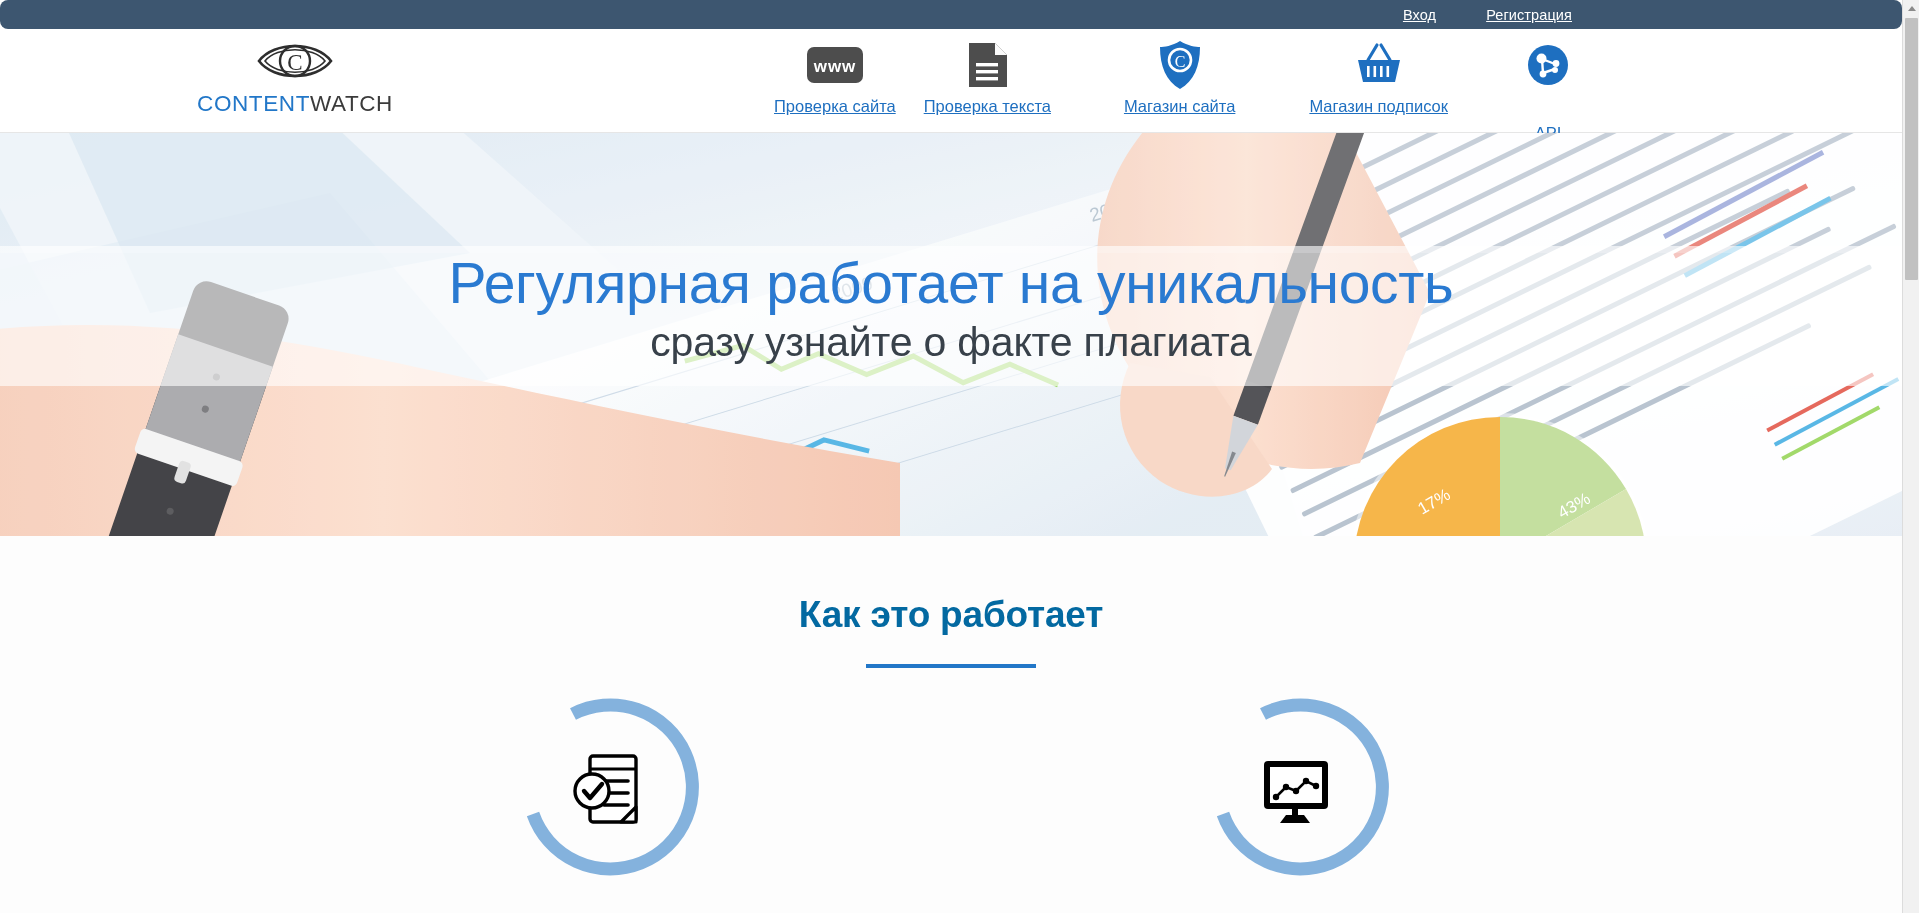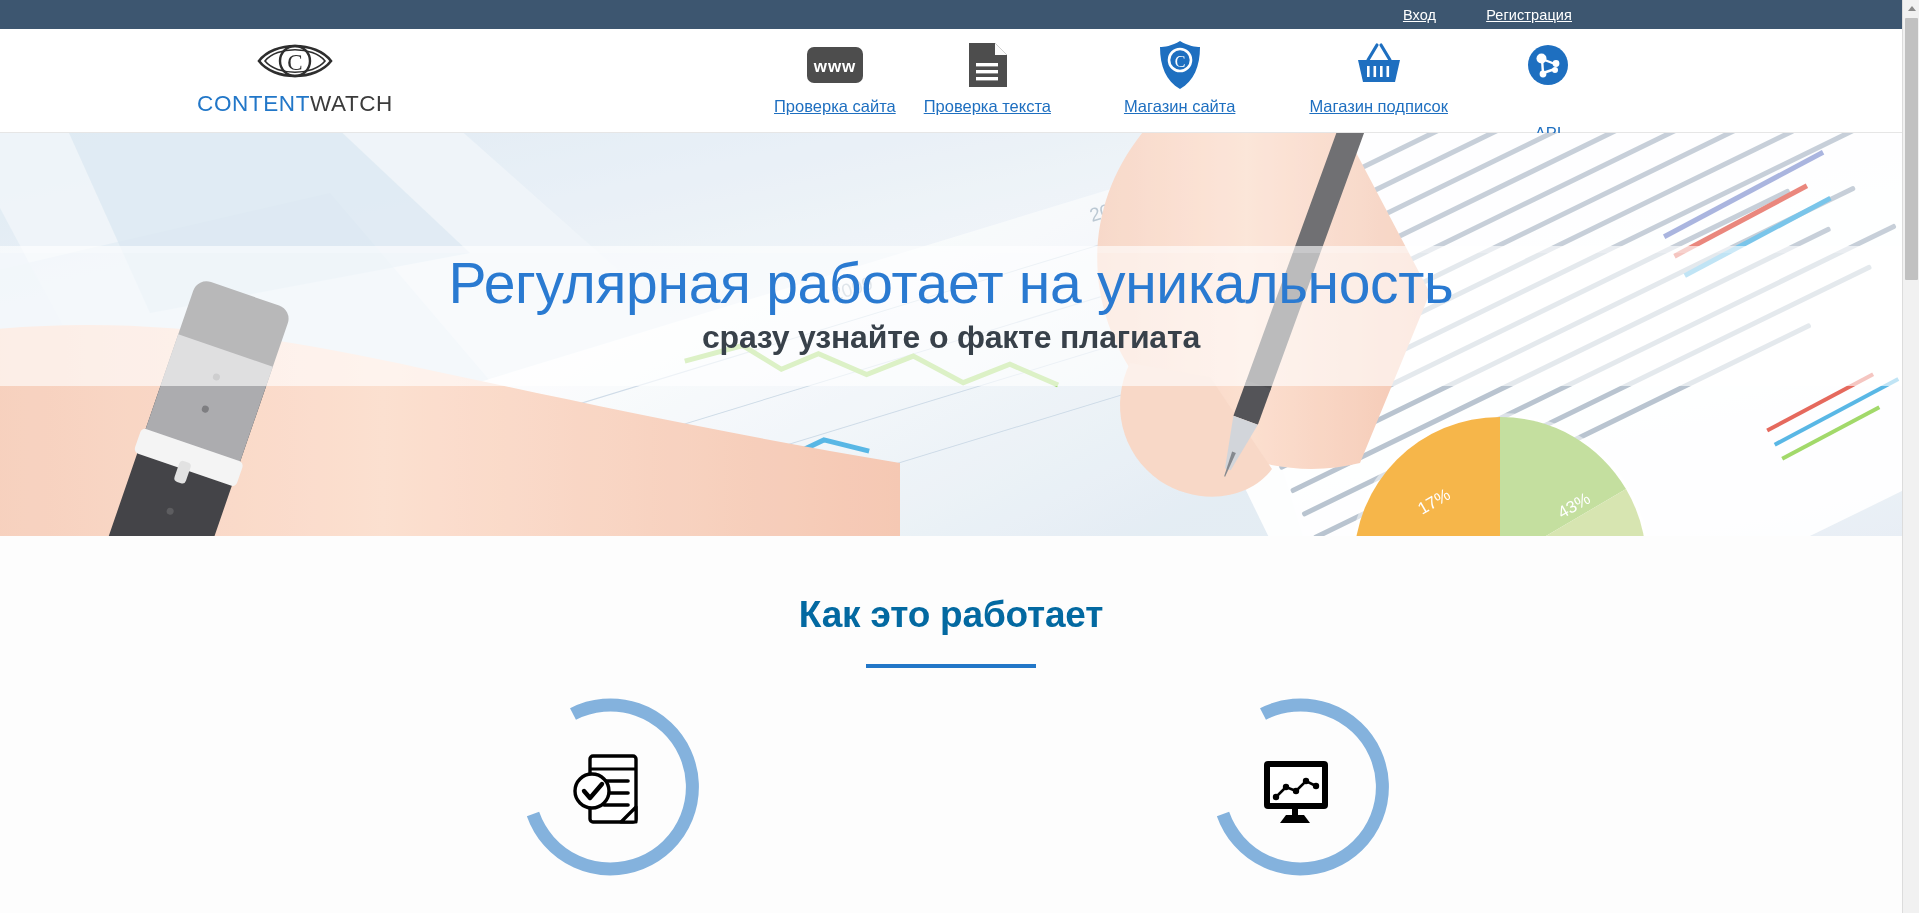--- a/index.html
+++ b/index.html
@@ -58,20 +58,21 @@
   
   .topbar {
     position: relative;
     width: 1902px; height: 29px;
     background: #3d5670;
     display: flex;
     align-items: center;
     justify-content: flex-end;
     padding-right: 330px;
     gap: 50px;
+    border-radius: 8px;
   }
   .topbar a {
     color: #ffffff;
     font-size: 14.5px;
     text-decoration: underline;
     white-space: nowrap;
     letter-spacing: 0.1px;
   }
 
   
@@ -150,22 +151,22 @@
   }
   .hero-title {
     font-size: 57px;
     font-weight: 400;
     color: #2a7ad1;
     line-height: 1.08;
     letter-spacing: -0.3px;
   }
   .hero-sub {
     margin-top: 4px;
-    font-size: 32px;
-    font-weight: 700;
+    font-size: 41px;
+    font-weight: 400;
     color: #38414a;
     letter-spacing: -0.2px;
   }
 
   
   .how {
     position: relative;
     width: 1902px;
     height: 377px;
     background: #fdfdfd;

